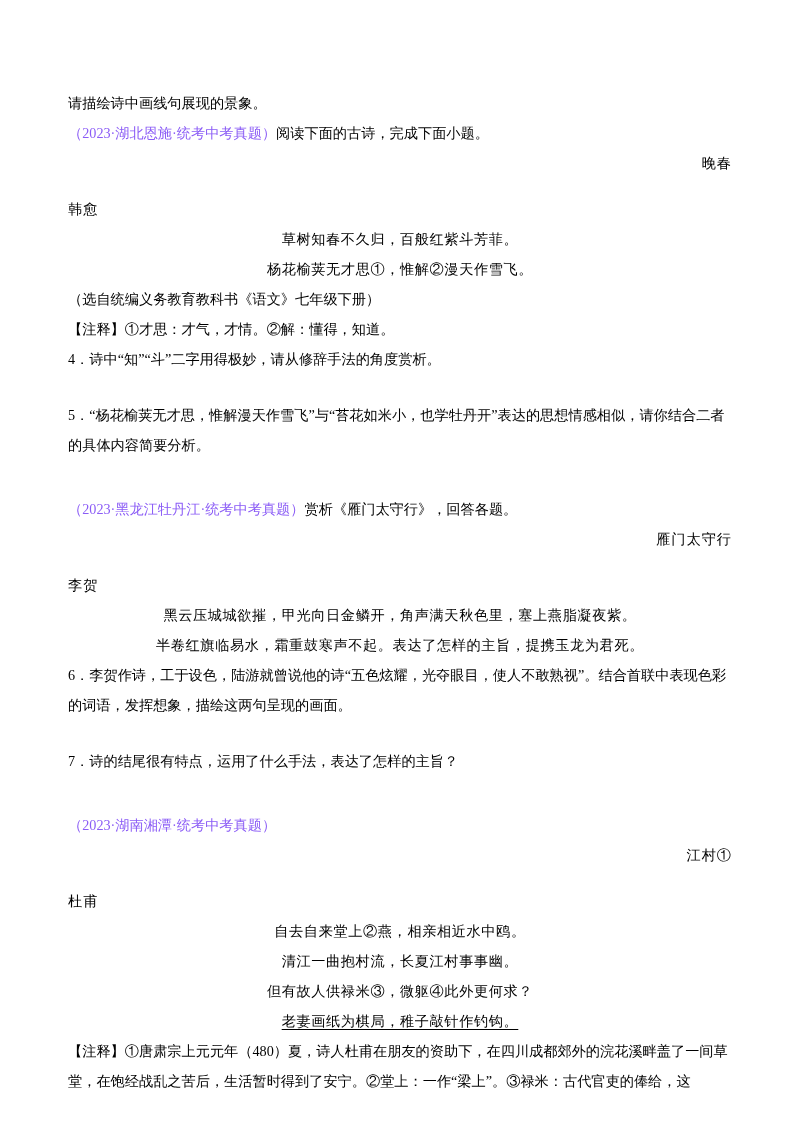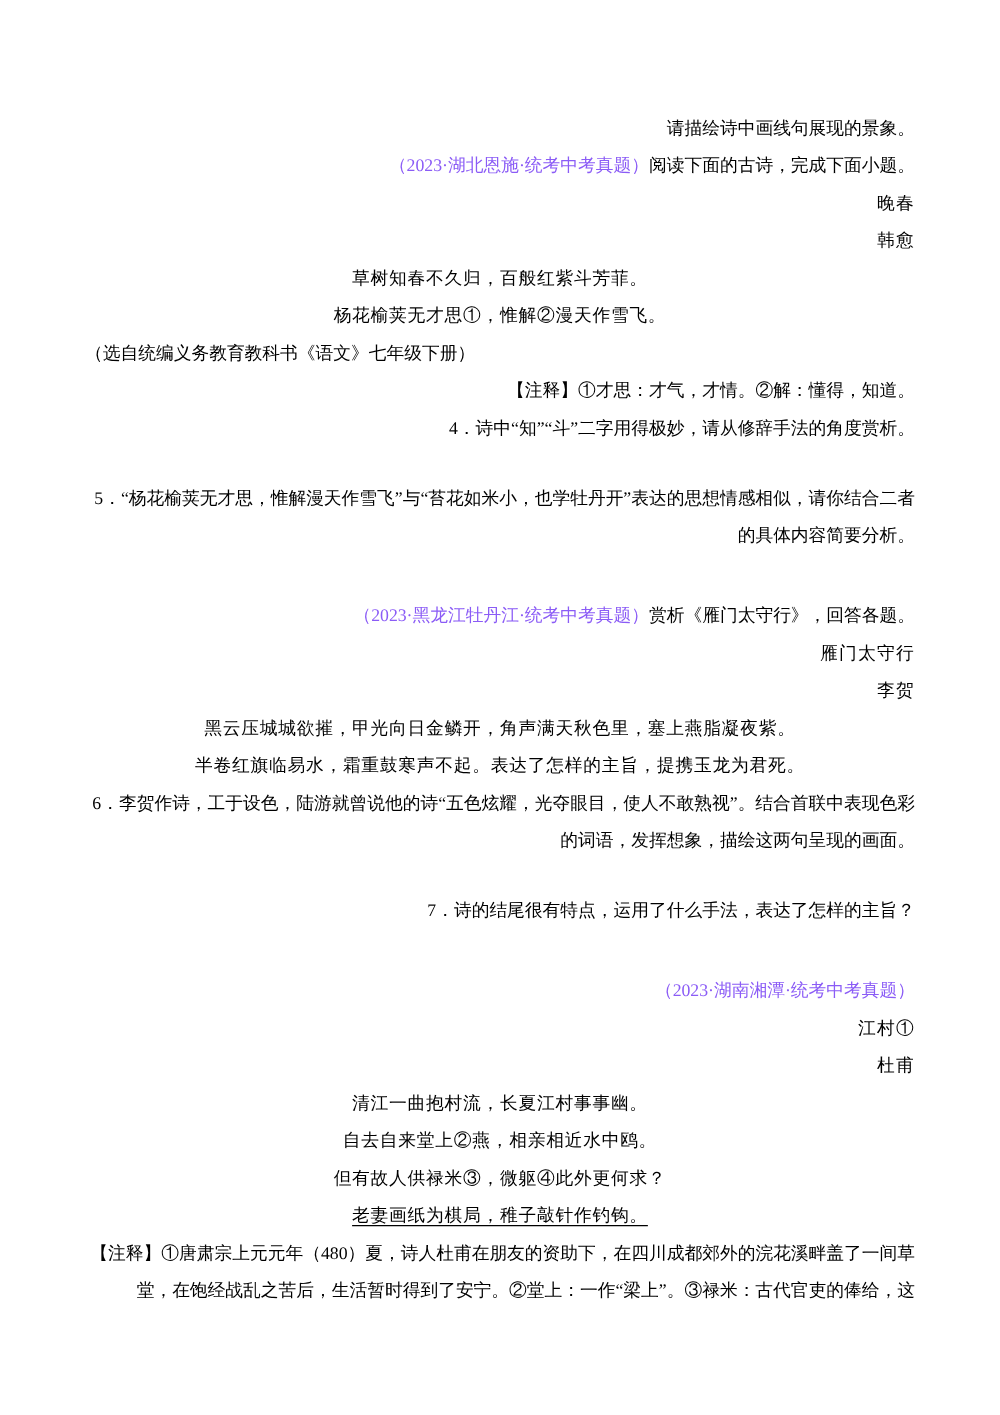--- a/index.html
+++ b/index.html
@@ -22,21 +22,20 @@
     left: 68px;
     top: 88px;
     width: 664px;
     font-size: 14.2px;
     line-height: 30px;
   }
   .line {
     margin: 0;
     padding: 0;
     white-space: pre-wrap;
-    text-align: right;
   }
   .red {
     color: #8b5cf6;
   }
   .gap-md { height: 26px; }
   .gap-lg { height: 34px; }
   .poem-line {
     text-align: center;
     letter-spacing: 0.6px;
   }
@@ -46,22 +45,23 @@
   }
   .src {
     text-align: left;
     padding-right: 4px;
   }
   .title-poem {
     text-align: right;
     letter-spacing: 1px;
   }
   .author-poem {
-    text-align: right;
+    text-align: left;
     letter-spacing: 1px;
+    margin-top: 16px;
   }
 </style>
 </head>
 <body>
 
 <div class="page">
   <div class="doc">
 
     <p class="line">请描绘诗中画线句展现的景象。</p>
 
@@ -95,21 +95,21 @@
     <div class="gap-md"></div>
 
     <p class="line">7．诗的结尾很有特点，运用了什么手法，表达了怎样的主旨？</p>
 
     <div class="gap-lg"></div>
 
     <p class="line"><span class="red">（2023·湖南湘潭·统考中考真题）</span></p>
 
     <p class="line title-poem">江村①</p>
     <p class="line author-poem">杜甫</p>
+    <p class="line poem-line">自去自来堂上②燕，相亲相近水中鸥。</p>
     <p class="line poem-line">清江一曲抱村流，长夏江村事事幽。</p>
-    <p class="line poem-line">自去自来堂上②燕，相亲相近水中鸥。</p>
     <p class="line poem-line">但有故人供禄米③，微躯④此外更何求？</p>
     <p class="line poem-line"><span class="under">老妻画纸为棋局，稚子敲针作钓钩。</span></p>
 
     <p class="line">【注释】①唐肃宗上元元年（480）夏，诗人杜甫在朋友的资助下，在四川成都郊外的浣花溪畔盖了一间草堂，在饱经战乱之苦后，生活暂时得到了安宁。②堂上：一作“梁上”。③禄米：古代官吏的俸给，这</p>
 
   </div>
 </div>
 
 </body></html>

